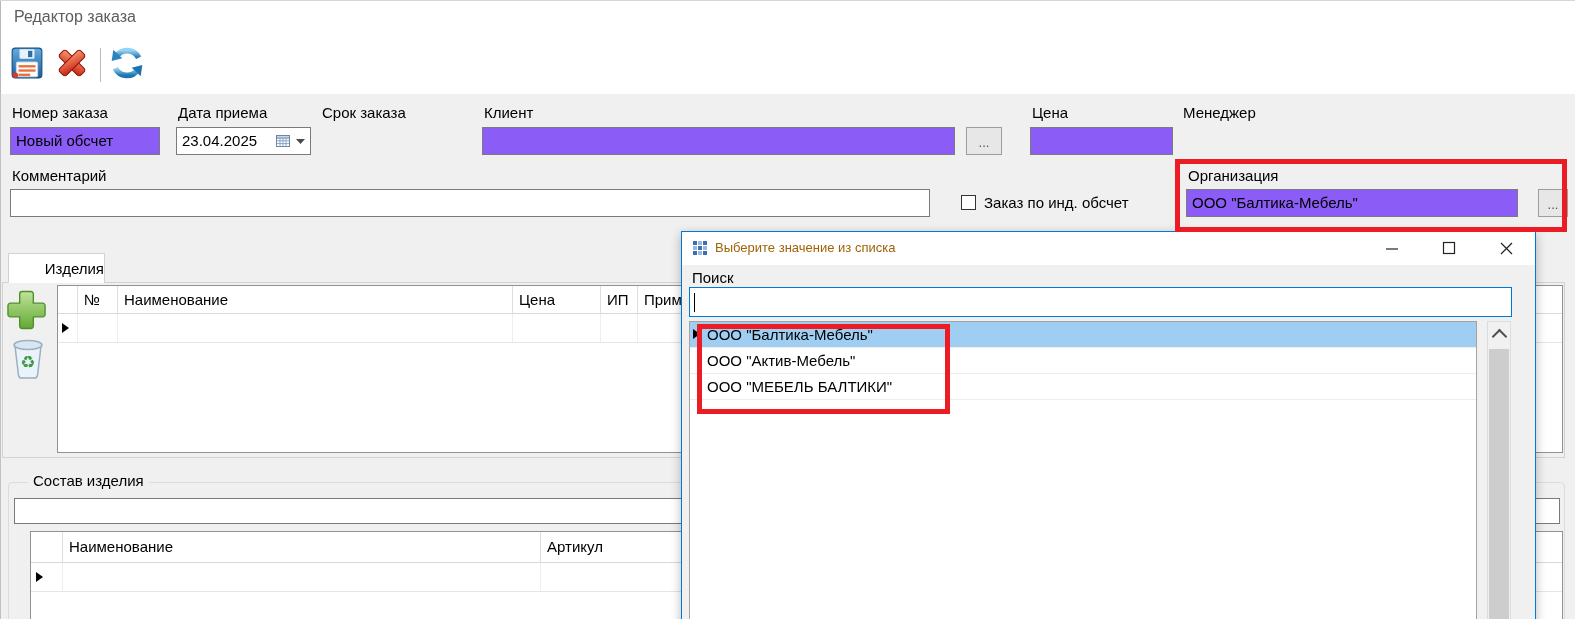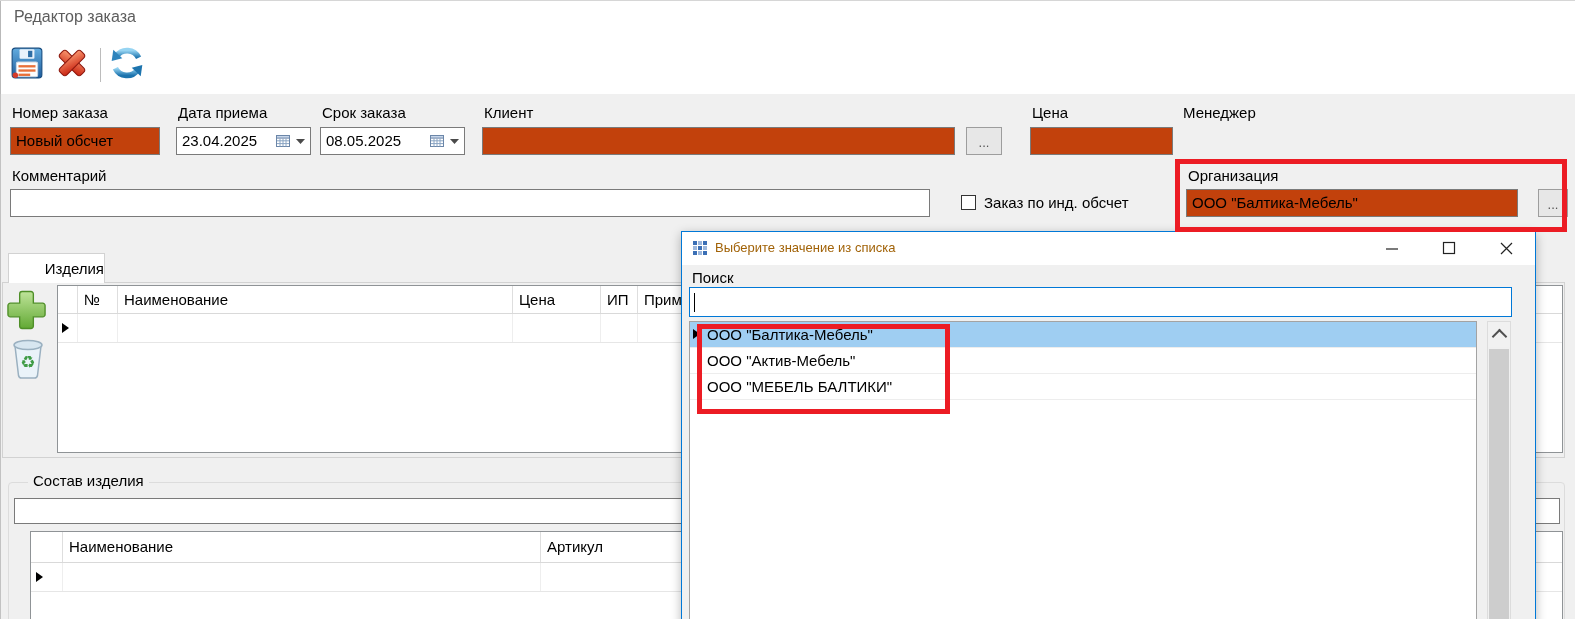--- a/index.html
+++ b/index.html
@@ -3,21 +3,21 @@
 <meta charset="utf-8">
 <style>
   html,body{margin:0;padding:0;}
   body{font-family:"Liberation Sans","DejaVu Sans",sans-serif;background:#fff;}
   .screen{position:relative;width:1575px;height:619px;overflow:hidden;background:#f0f0f0;
           border-top:1px solid #d6d6d6;box-sizing:border-box;}
   .abs{position:absolute;box-sizing:border-box;}
   .lbl{font-size:15px;color:#000;white-space:nowrap;}
   .field{background:#fff;border:1px solid #7a7a7a;font-size:15px;color:#000;
          padding:0 5px;line-height:26px;white-space:nowrap;overflow:hidden;}
-  .field.ro{background:#c2410c;}
+  .field.ro{background:#8b5cf6;}
   .btn-ellipsis{background:#e7e7e7;border:1px solid #9d9d9d;color:#555;font-size:13px;
                 text-align:center;line-height:20px;}
   .titlebar{left:0;top:0;width:1575px;height:93px;background:#fff;border-left:1px solid #b9b9b9;}
   .win-title{left:14px;top:7px;font-size:16px;color:#5d5d5d;}
   .tool-sep{left:100px;top:47px;width:1px;height:34px;background:#bcbcbc;}
   .edge{left:0;top:0;width:1px;height:619px;background:#c2c2c2;}
 
   
   .tab{border:1px solid #d2d2d2;border-bottom:none;font-size:15px;text-align:right;}
   .tabpage{border:1px solid #d2d2d2;}
@@ -142,35 +142,20 @@
           <path d="M4 4.5 v8 M7 4.5 v8 M10 4.5 v8 M1 6.8 h12 M1 9.6 h12" stroke="#8aa5c4" stroke-width="1" fill="none"></path>
         </svg>
     </span>
     <span class="abs" style="right:5px;top:11px;">
       <svg width="9" height="5" viewBox="0 0 9 5">
           <polygon points="0,0 9,0 4.5,5" fill="#4a4a4a"></polygon>
         </svg>
     </span>
   </div>
 
-  <div class="abs field" style="left:320px;top:126px;width:145px;height:28px;">
-    <span>08.05.2025</span>
-    <span class="abs" style="right:20px;top:6px;">
-      <svg width="14" height="14" viewBox="0 0 14 14">
-          <rect x="0.5" y="1.5" width="13" height="11" fill="#fff" stroke="#6b86a8"></rect>
-          <rect x="0.5" y="1.5" width="13" height="2.6" fill="#c7d6ea" stroke="#6b86a8"></rect>
-          <path d="M4 4.5 v8 M7 4.5 v8 M10 4.5 v8 M1 6.8 h12 M1 9.6 h12" stroke="#8aa5c4" stroke-width="1" fill="none"></path>
-        </svg>
-    </span>
-    <span class="abs" style="right:5px;top:11px;">
-      <svg width="9" height="5" viewBox="0 0 9 5">
-          <polygon points="0,0 9,0 4.5,5" fill="#4a4a4a"></polygon>
-        </svg>
-    </span>
-  </div>
 
   <div class="abs field ro" style="left:482px;top:126px;width:473px;height:28px;"></div>
   <div class="abs btn-ellipsis" style="left:966px;top:126px;width:36px;height:28px;line-height:30px;">...</div>
   <div class="abs field ro" style="left:1030px;top:126px;width:143px;height:28px;"></div>
 
   <div class="abs lbl" style="left:12px;top:166px;">Комментарий</div>
   <div class="abs field" style="left:10px;top:188px;width:920px;height:28px;"></div>
 
   <div class="abs" style="left:961px;top:194px;width:15px;height:15px;background:#fff;border:1px solid #333;"></div>
   <div class="abs lbl" style="left:984px;top:193px;">Заказ по инд. обсчет</div>

